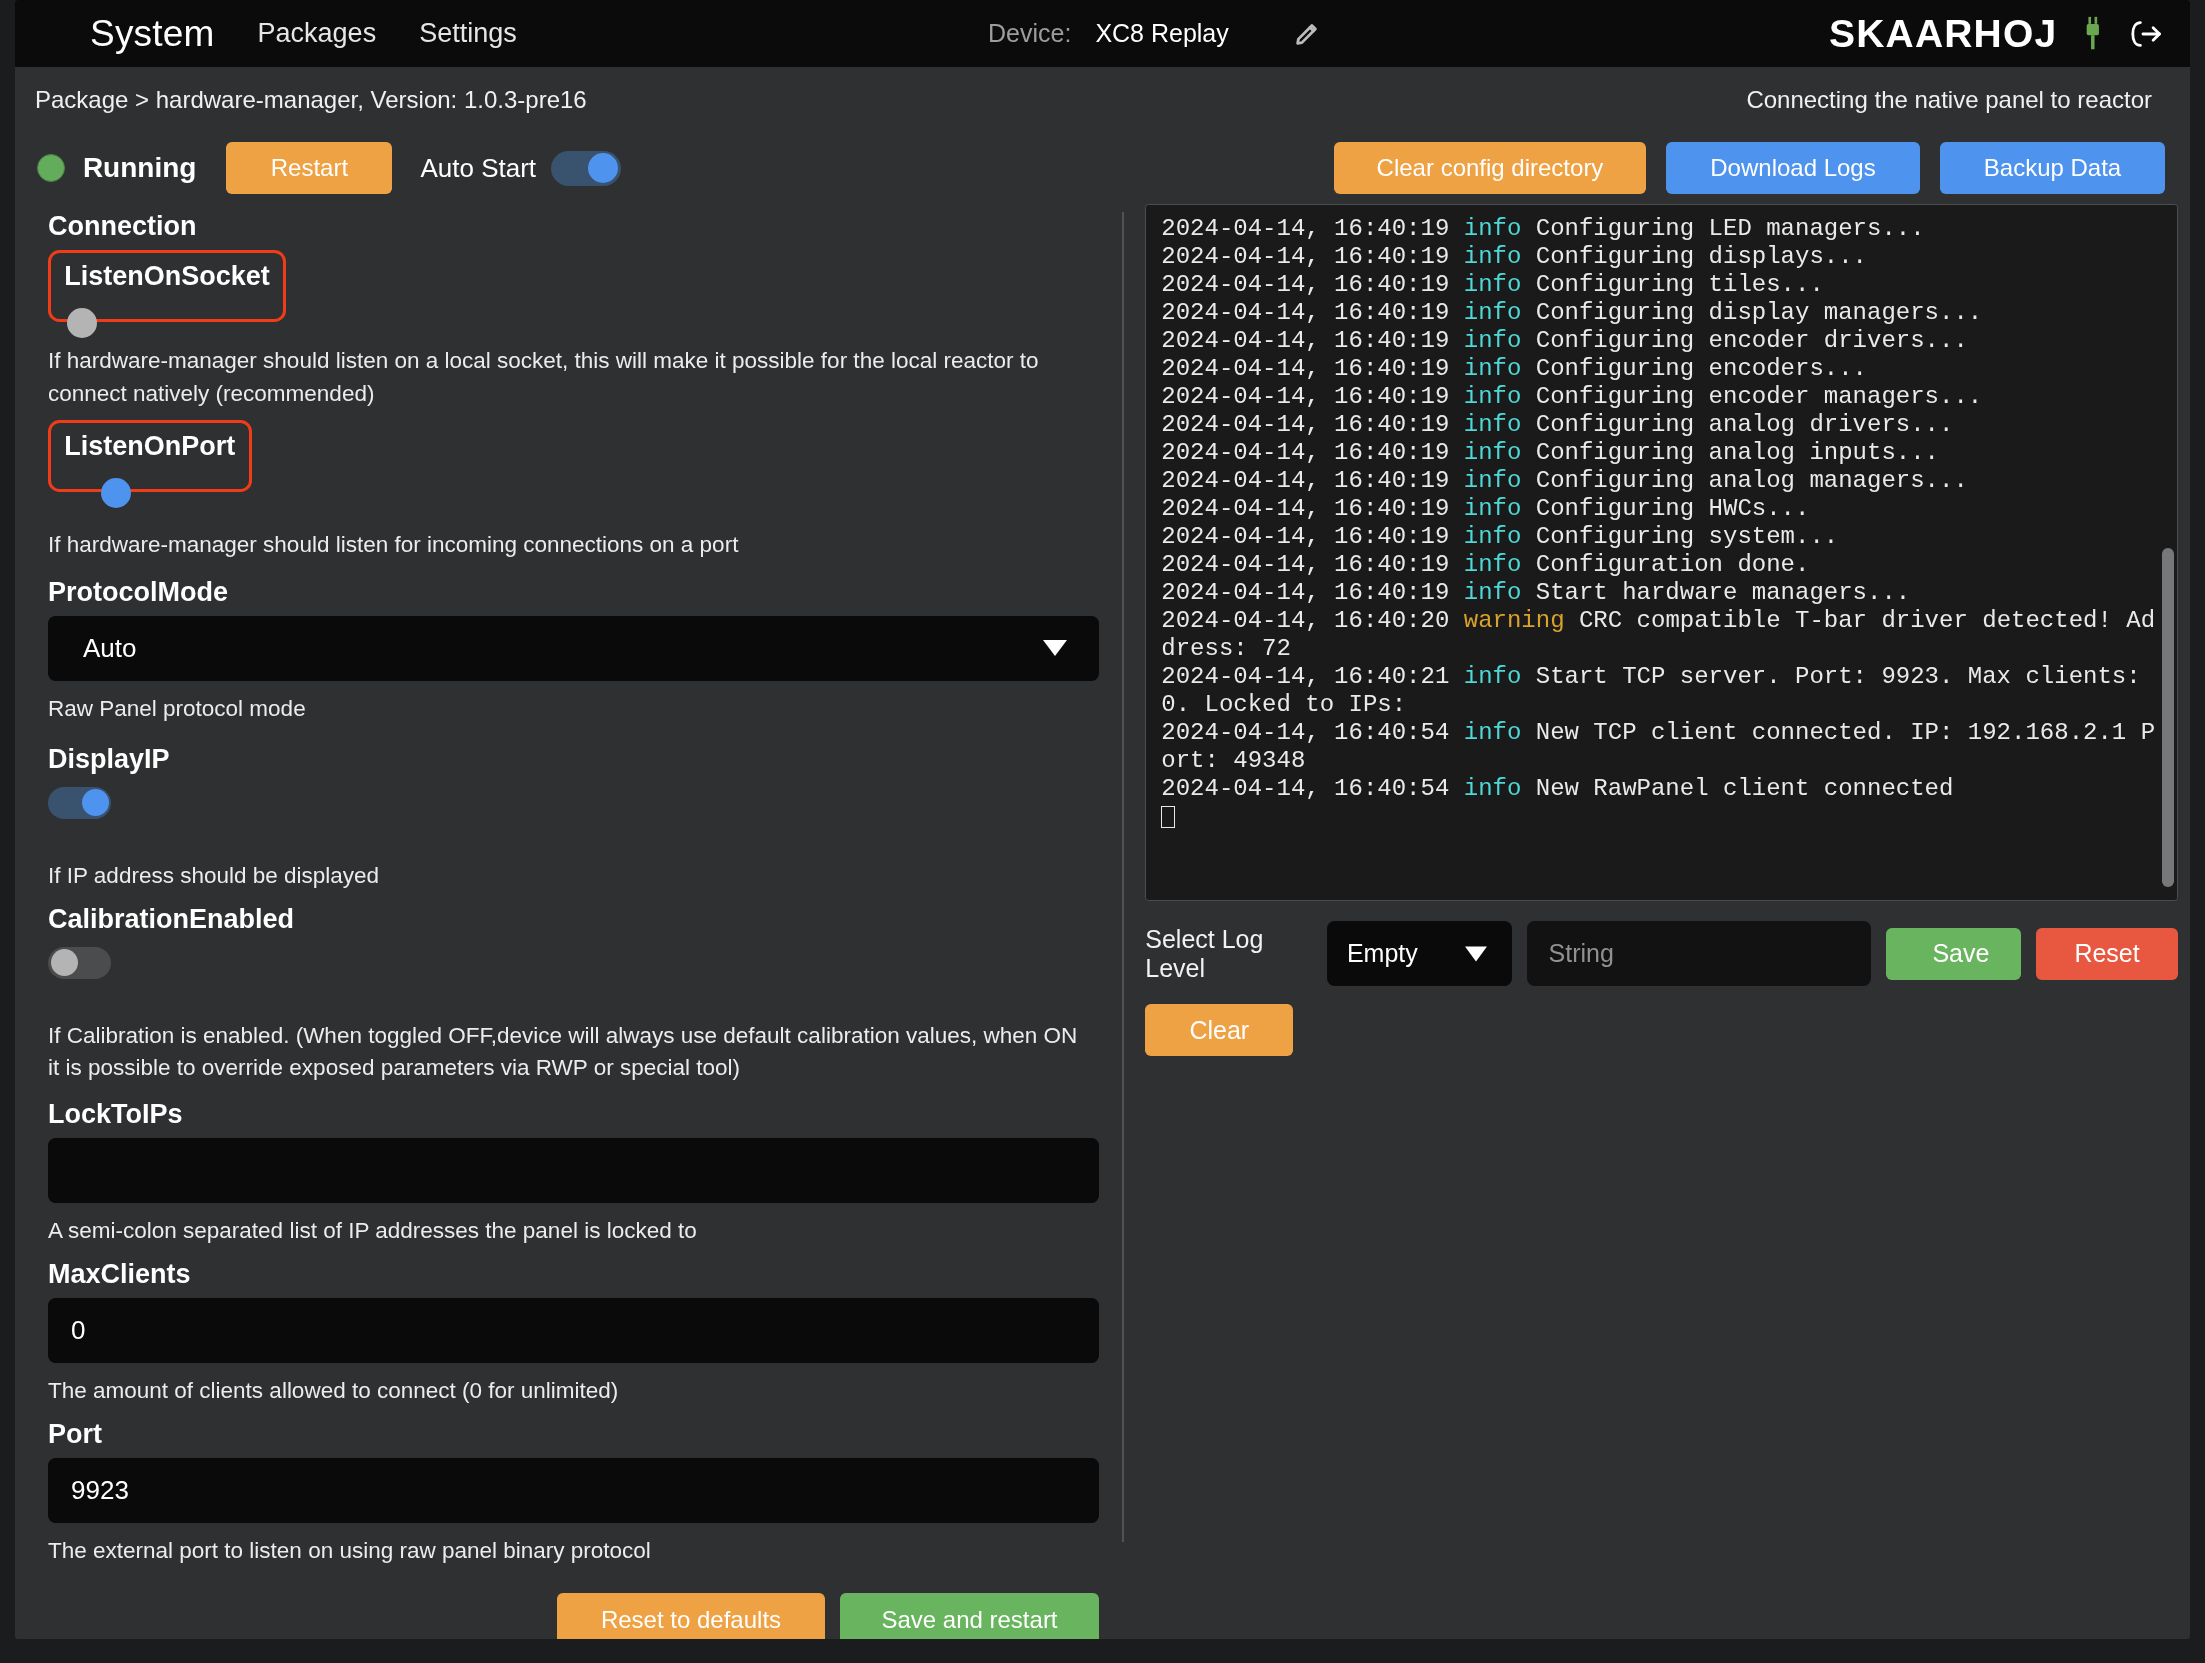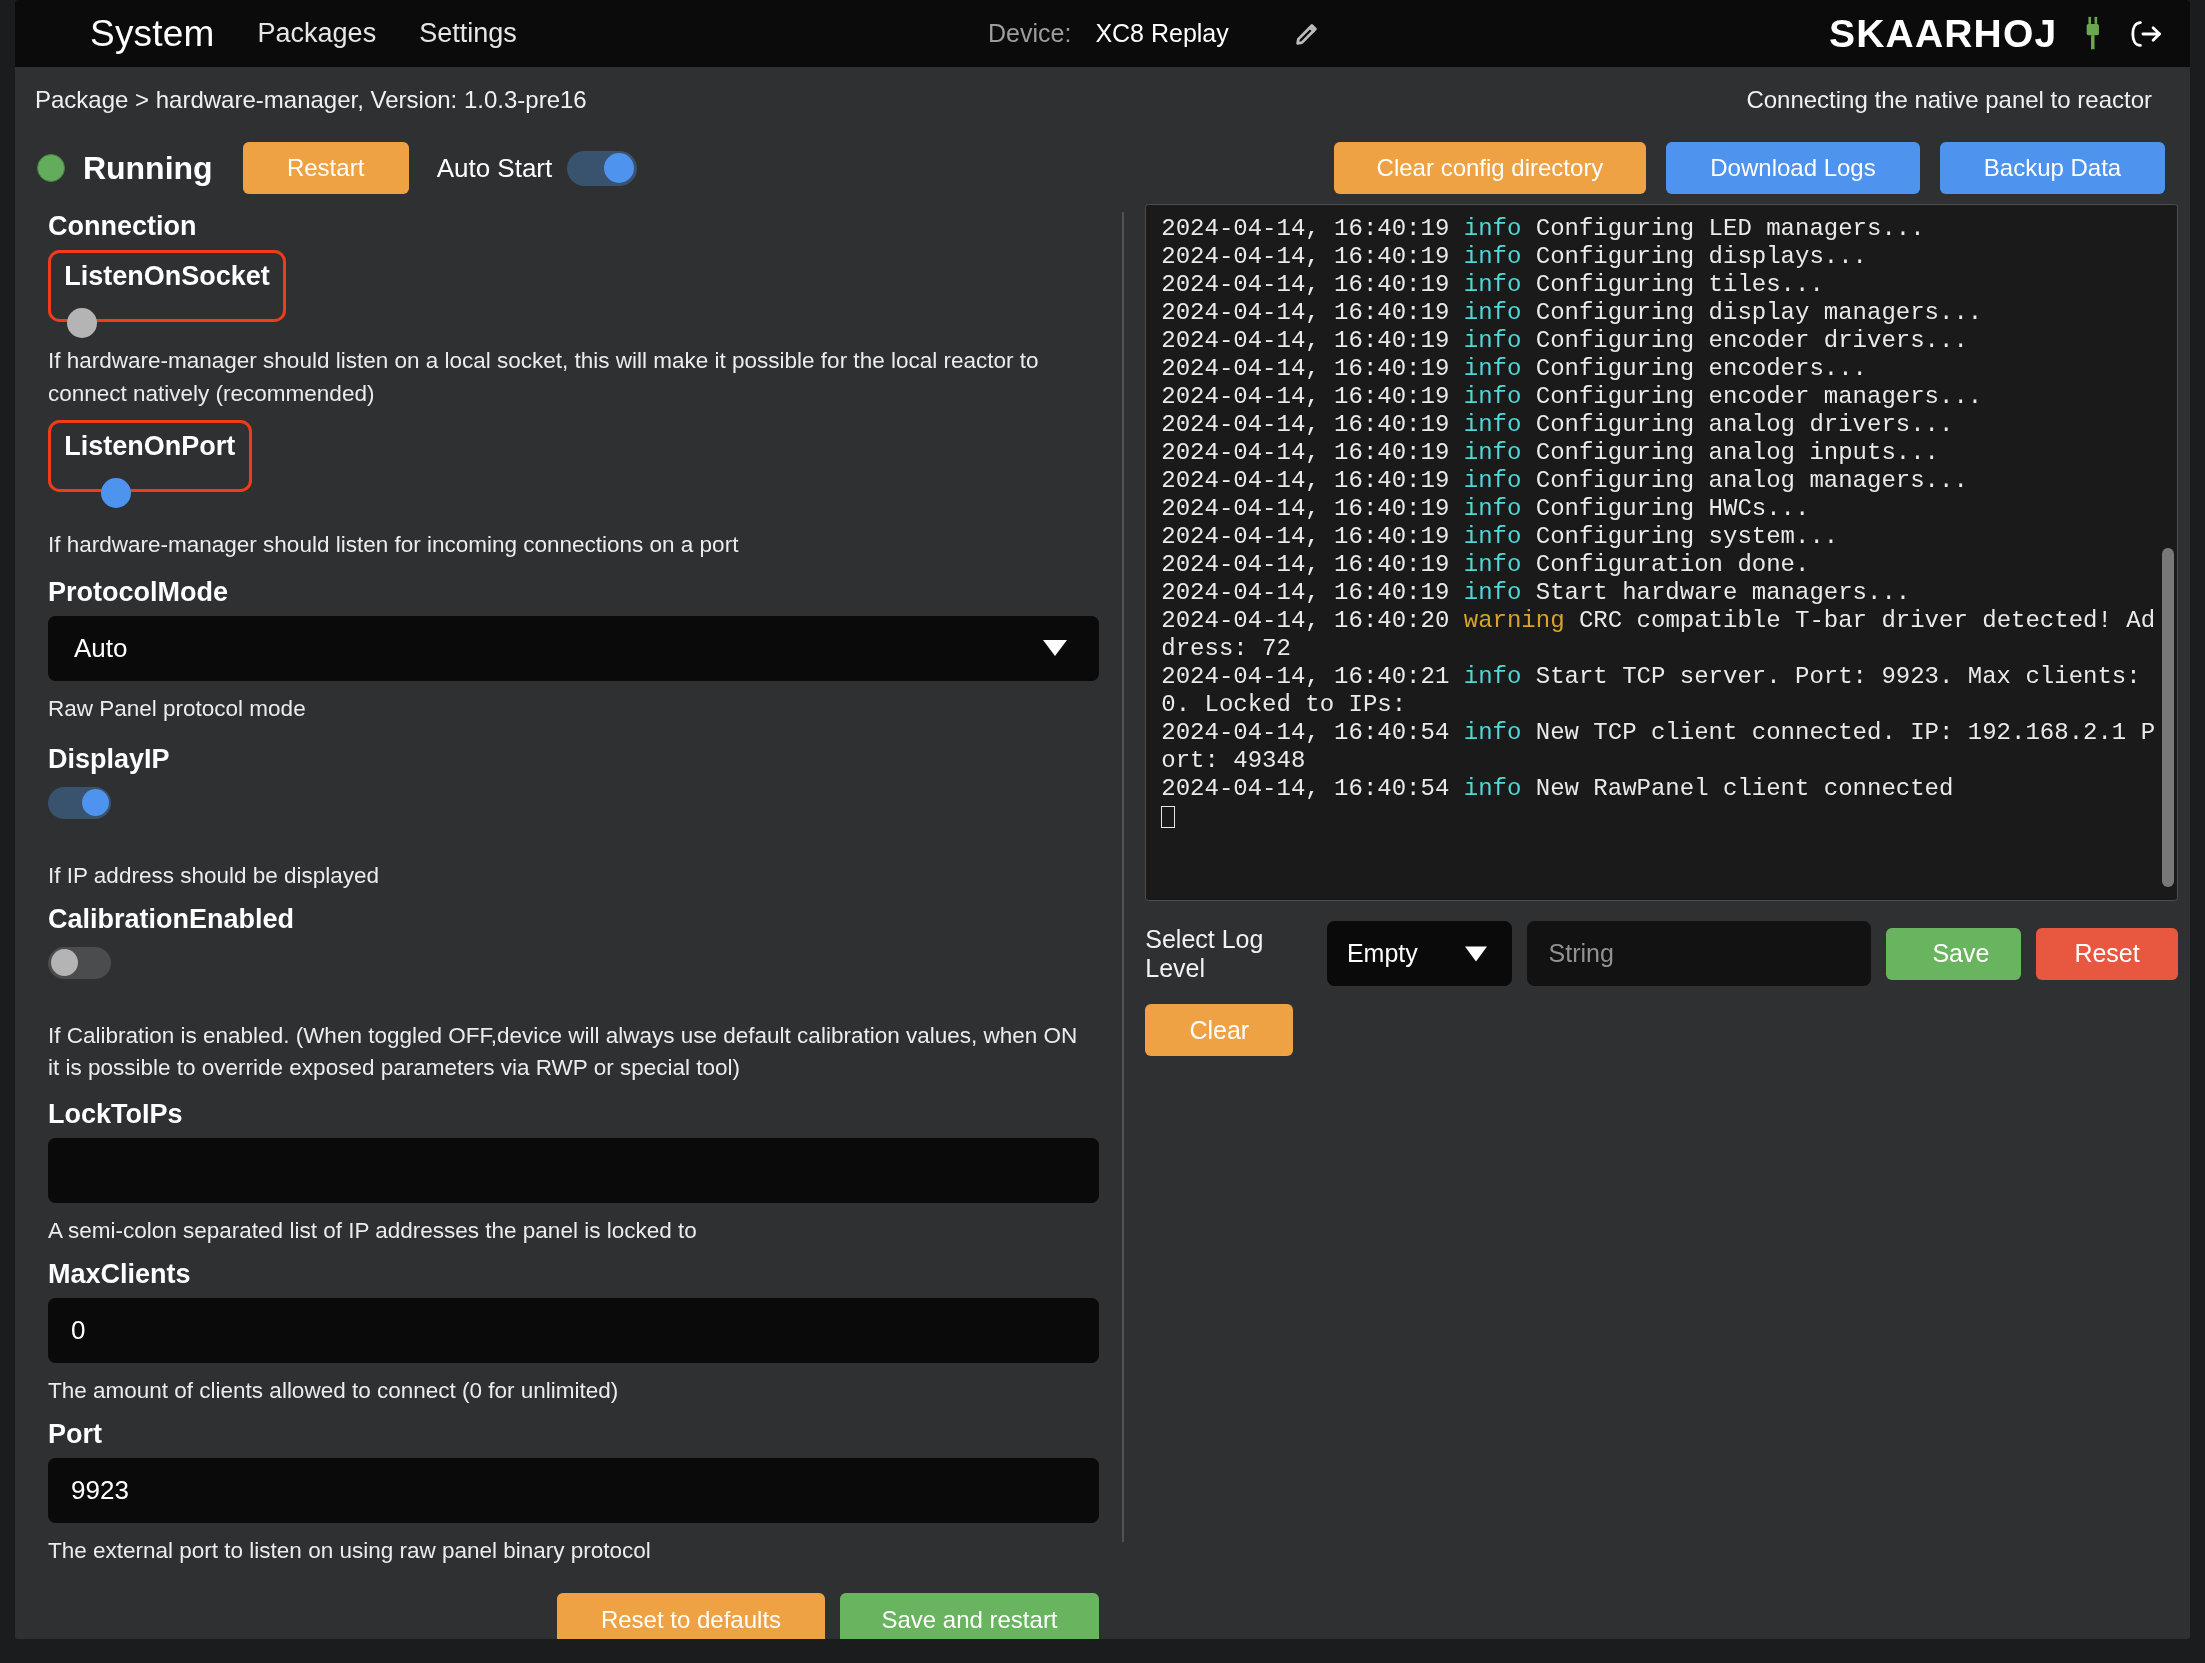--- a/index.html
+++ b/index.html
@@ -87,21 +87,21 @@
     display: flex; align-items: center;
     padding-left: 21.6px;
     padding-right: 25px;
   }
   .status-dot {
     width: 28px; height: 28px; border-radius: 50%;
     background: #63ac5b; border: 1.7px solid #4b7f45;
   }
   .status-text {
     margin-left: 18.3px;
-    font-size: 32px; font-weight: 700; color: #ffffff;
+    font-size: 28px; font-weight: 700; color: #ffffff;
   }
   .btn {
     border: none; border-radius: 5.8px;
     color: #ffffff;
     font-family: "Liberation Sans", sans-serif;
     cursor: pointer;
     text-align: center;
     white-space: nowrap;
   }
   .btn-orange { background: #efa243; }
@@ -190,21 +190,21 @@
   }
   .highlight-box .field-label { display: block; margin-bottom: 13.3px; }
 
   .dropdown {
     position: relative;
     background: #0a0a0a;
     border-radius: 7.5px;
     height: 65px;
     width: 1051px;
     display: flex; align-items: center;
-    padding: 0 26px;
+    padding: 0 35px;
     cursor: pointer;
   }
   .dropdown .dd-value { font-size: 26px; color: #ffffff; }
   .dropdown .caret {
     position: absolute; right: 32px; top: 50%;
     transform: translateY(-50%);
     width: 0; height: 0;
     border-left: 12.5px solid transparent;
     border-right: 12.5px solid transparent;
     border-top: 16px solid #ffffff;

